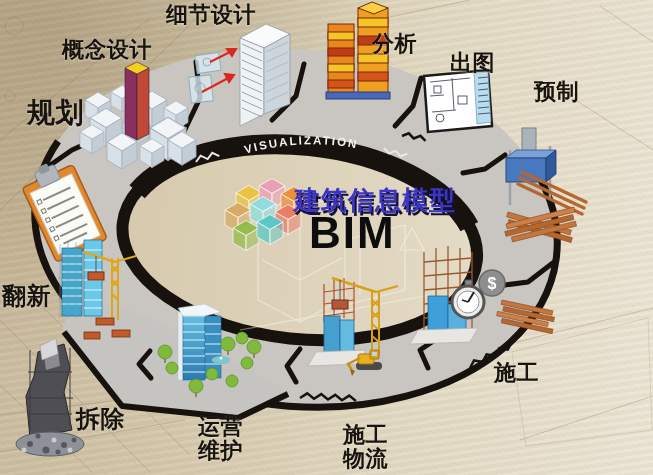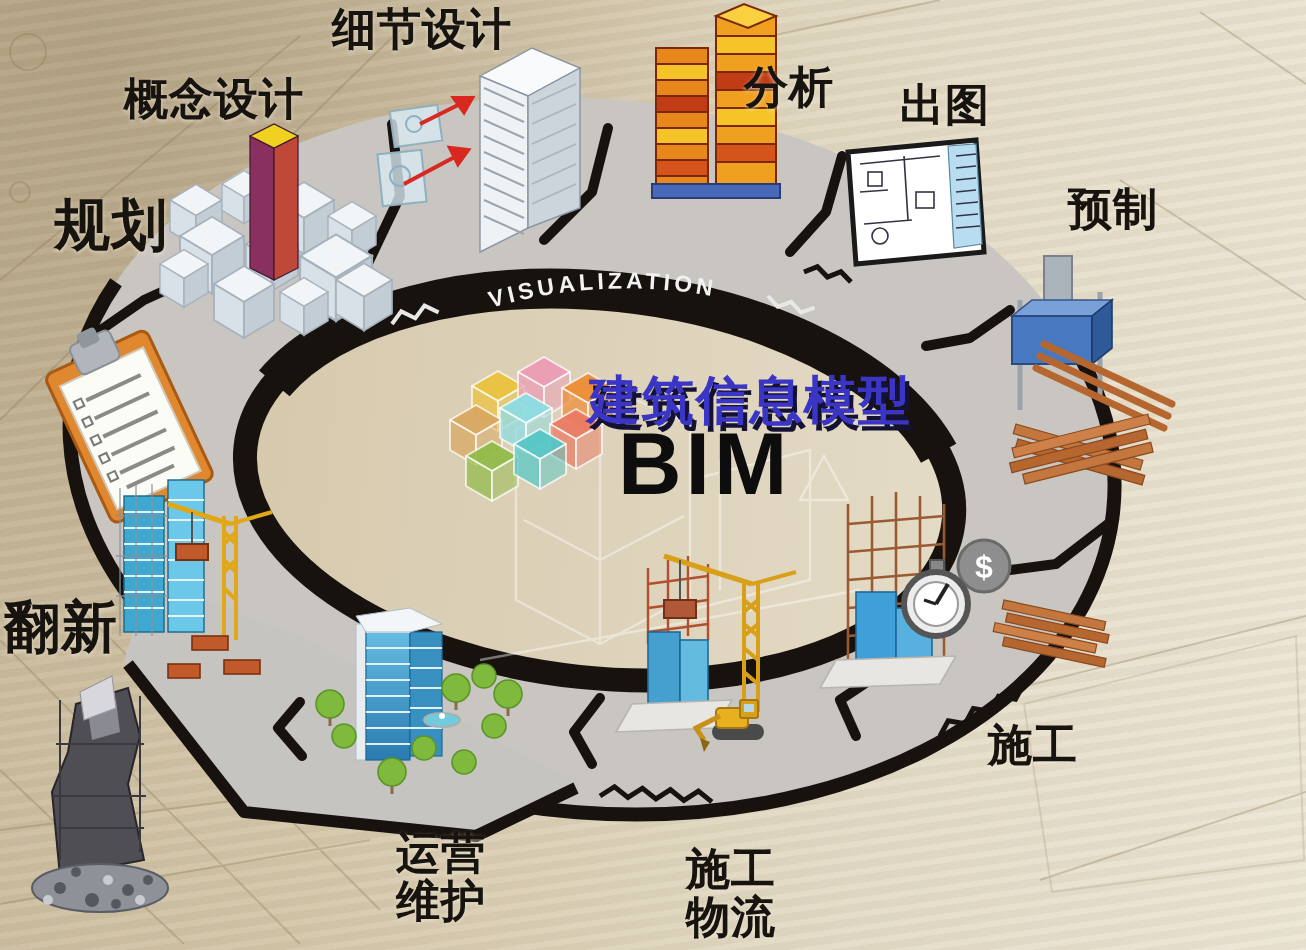--- a/index.html
+++ b/index.html
@@ -14,27 +14,27 @@
   svg{position:absolute;left:0;top:0;}
   .lbl{
     position:absolute;font-weight:900;color:#17130f;font-size:22px;line-height:1.08;
     letter-spacing:.5px;text-shadow:0 1px 2px rgba(238,230,210,.65);
   }
   .lbl span{display:block;}
   #lbl-planning{left:27px;top:98px;font-size:28px}
   #lbl-concept-design{left:62px;top:38px}
   #lbl-detail-design{left:166px;top:3px}
   #lbl-analysis{left:372px;top:32px}
-  #lbl-documentation{left:450px;top:41px}
-  #lbl-prefabrication{left:534px;top:93px}
+  #lbl-documentation{left:450px;top:51px}
+  #lbl-prefabrication{left:534px;top:80px}
   #lbl-construction-4d-5d{left:494px;top:361px}
   #lbl-construction-logistics{left:343px;top:423px}
   #lbl-operation-maintenance{left:198px;top:415px}
   #lbl-demolition{left:76px;top:406px;font-size:24px}
-  #lbl-renovation{left:2px;top:299px;font-size:28px}
+  #lbl-renovation{left:2px;top:283px;font-size:24px}
   #title-cn{
     position:absolute;left:294px;top:183px;font-size:26px;font-weight:900;
     color:#3a35c4;text-shadow:2px 3px 0 #141233;letter-spacing:1px;
   }
   #title-en{
     position:absolute;left:309px;top:208px;font-size:44px;font-weight:900;
     color:#0d0d0d;letter-spacing:2px;
   }
 </style>
 </head>
@@ -488,17 +488,20 @@
   <span>施工</span>
 </div>
 <div class="lbl" id="lbl-construction-logistics">
   <span>施工</span>
   <span>物流</span>
 </div>
 <div class="lbl" id="lbl-operation-maintenance">
   <span>运营</span>
   <span>维护</span>
 </div>
+<div class="lbl" id="lbl-demolition">
+  <span>拆除</span>
+</div>
 <div class="lbl" id="lbl-renovation">
   <span>翻新</span>
 </div>
 
 </div>
 
 </body></html>

